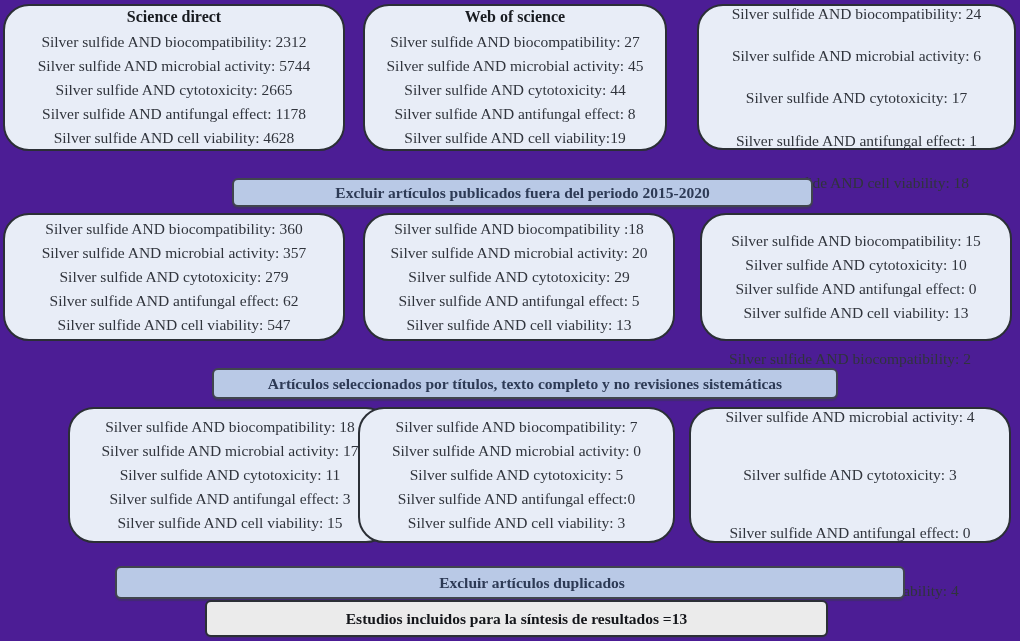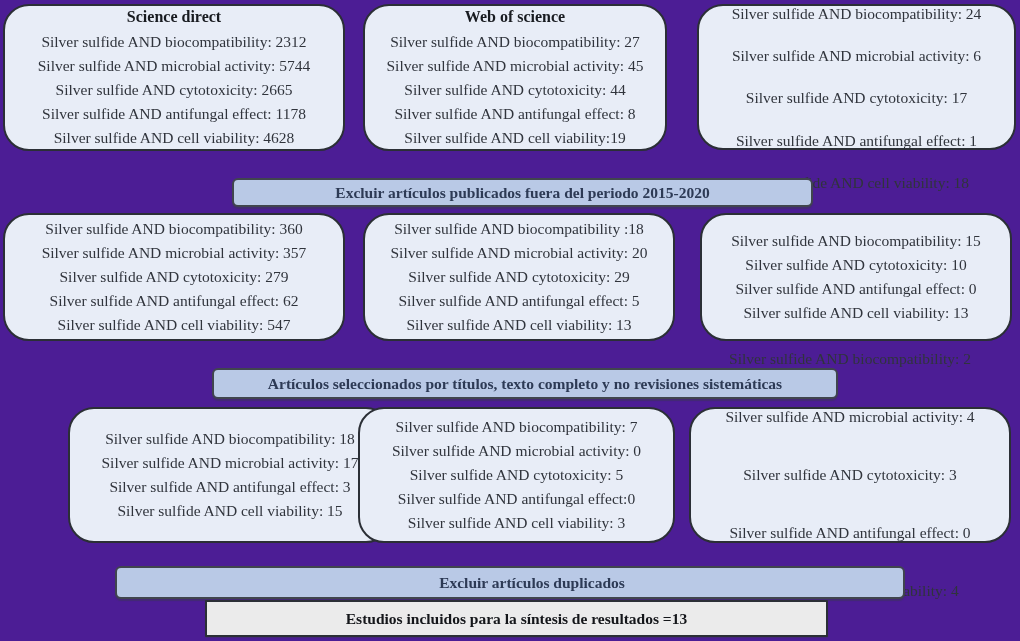--- a/index.html
+++ b/index.html
@@ -45,21 +45,21 @@
     color: #2d3a55;
     font-size: 15.5px;
     box-shadow: 0 2px 1px rgba(55,60,70,0.45);
     margin-top: 8px;
   }
   .final-box {
     position: absolute;
     box-sizing: border-box;
     background: #ebebeb;
     border: 2px solid #2b2f36;
-    border-radius: 1px;
+    border-radius: 6px;
     display: flex;
     align-items: center;
     justify-content: center;
     text-align: center;
     font-weight: bold;
     color: #14161a;
     font-size: 15.5px;
     box-shadow: 0 1px 1px rgba(55,60,70,0.35);
   }
 </style>
@@ -122,20 +122,21 @@
     <div>Silver sulfide AND cell viability: 13</div>
   </div>
 
   <div class="banner" style="left:212px; top:360px; width:626px; height:31px;">
     <span>Artículos seleccionados por títulos, texto completo y no revisiones sistemáticas</span>
   </div>
 
   <div class="result-box" style="left:20px; top:407px; width:324px; height:136px;margin-left:48px;">
     <div>Silver sulfide AND biocompatibility: 18</div>
     <div>Silver sulfide AND microbial activity: 17</div>
+    <div>Silver sulfide AND cytotoxicity: 11</div>
     <div>Silver sulfide AND antifungal effect: 3</div>
     <div>Silver sulfide AND cell viability: 15</div>
   </div>
 
   <div class="result-box" style="left:358px; top:407px; width:317px; height:136px;">
     <div>Silver sulfide AND biocompatibility: 7</div>
     <div>Silver sulfide AND microbial activity: 0</div>
     <div>Silver sulfide AND cytotoxicity: 5</div>
     <div>Silver sulfide AND antifungal effect:0</div>
     <div>Silver sulfide AND cell viability: 3</div>

